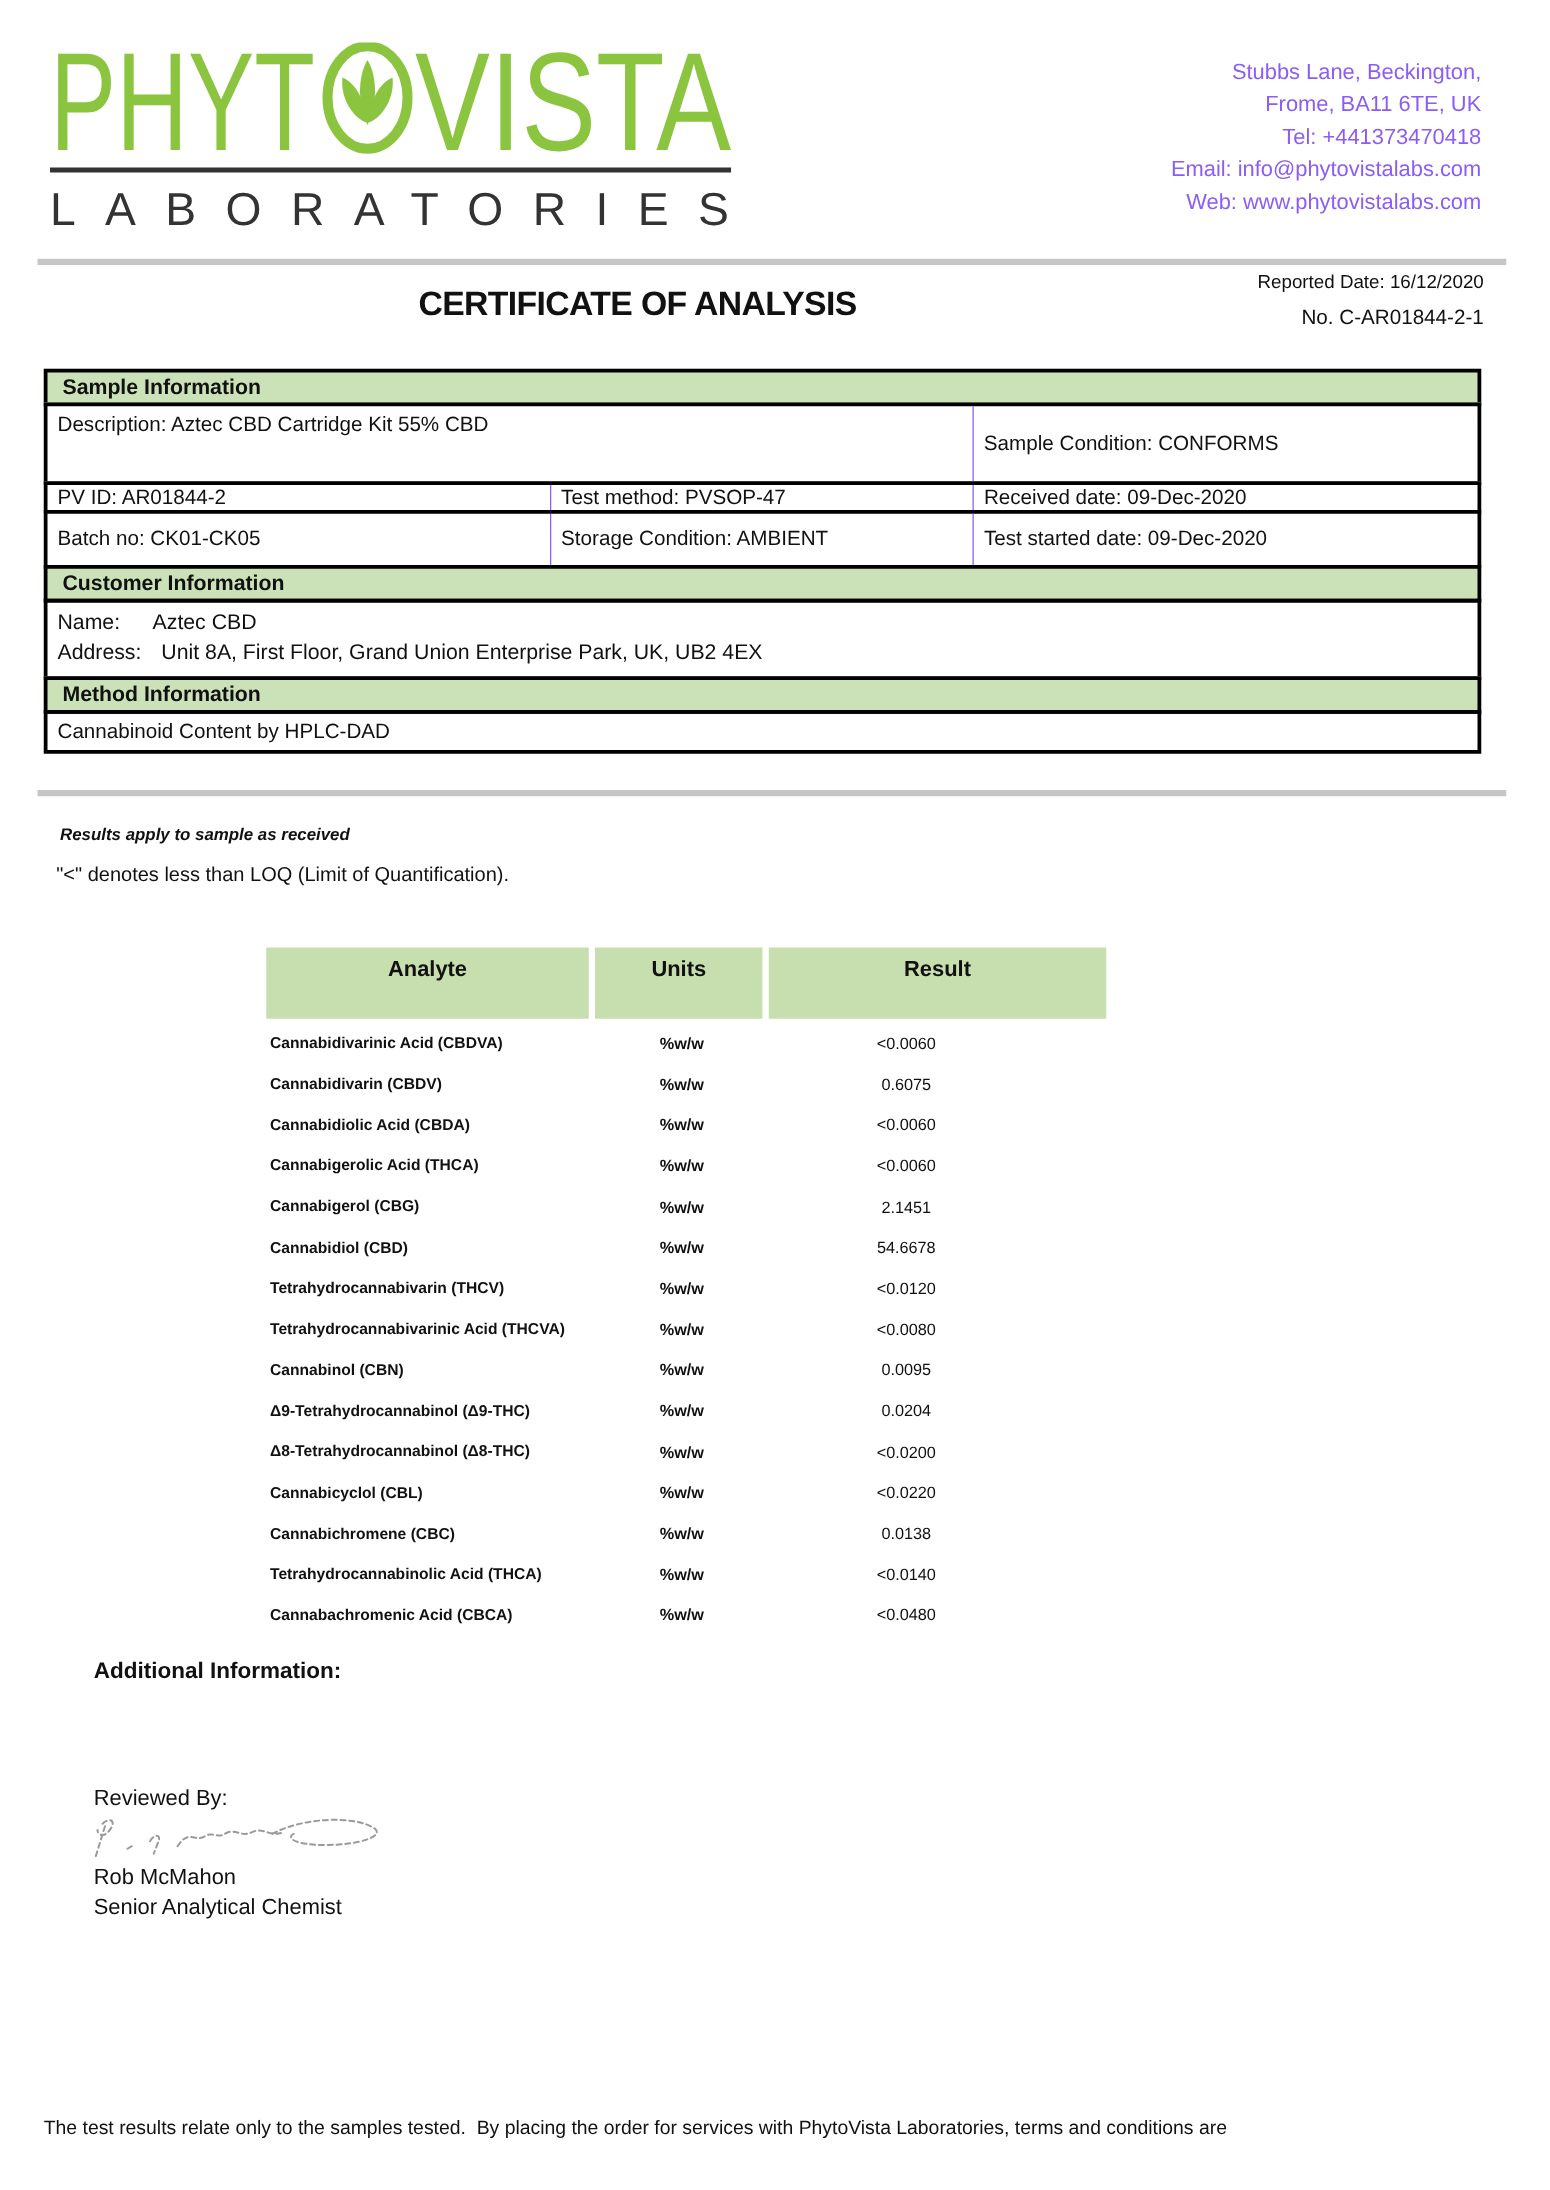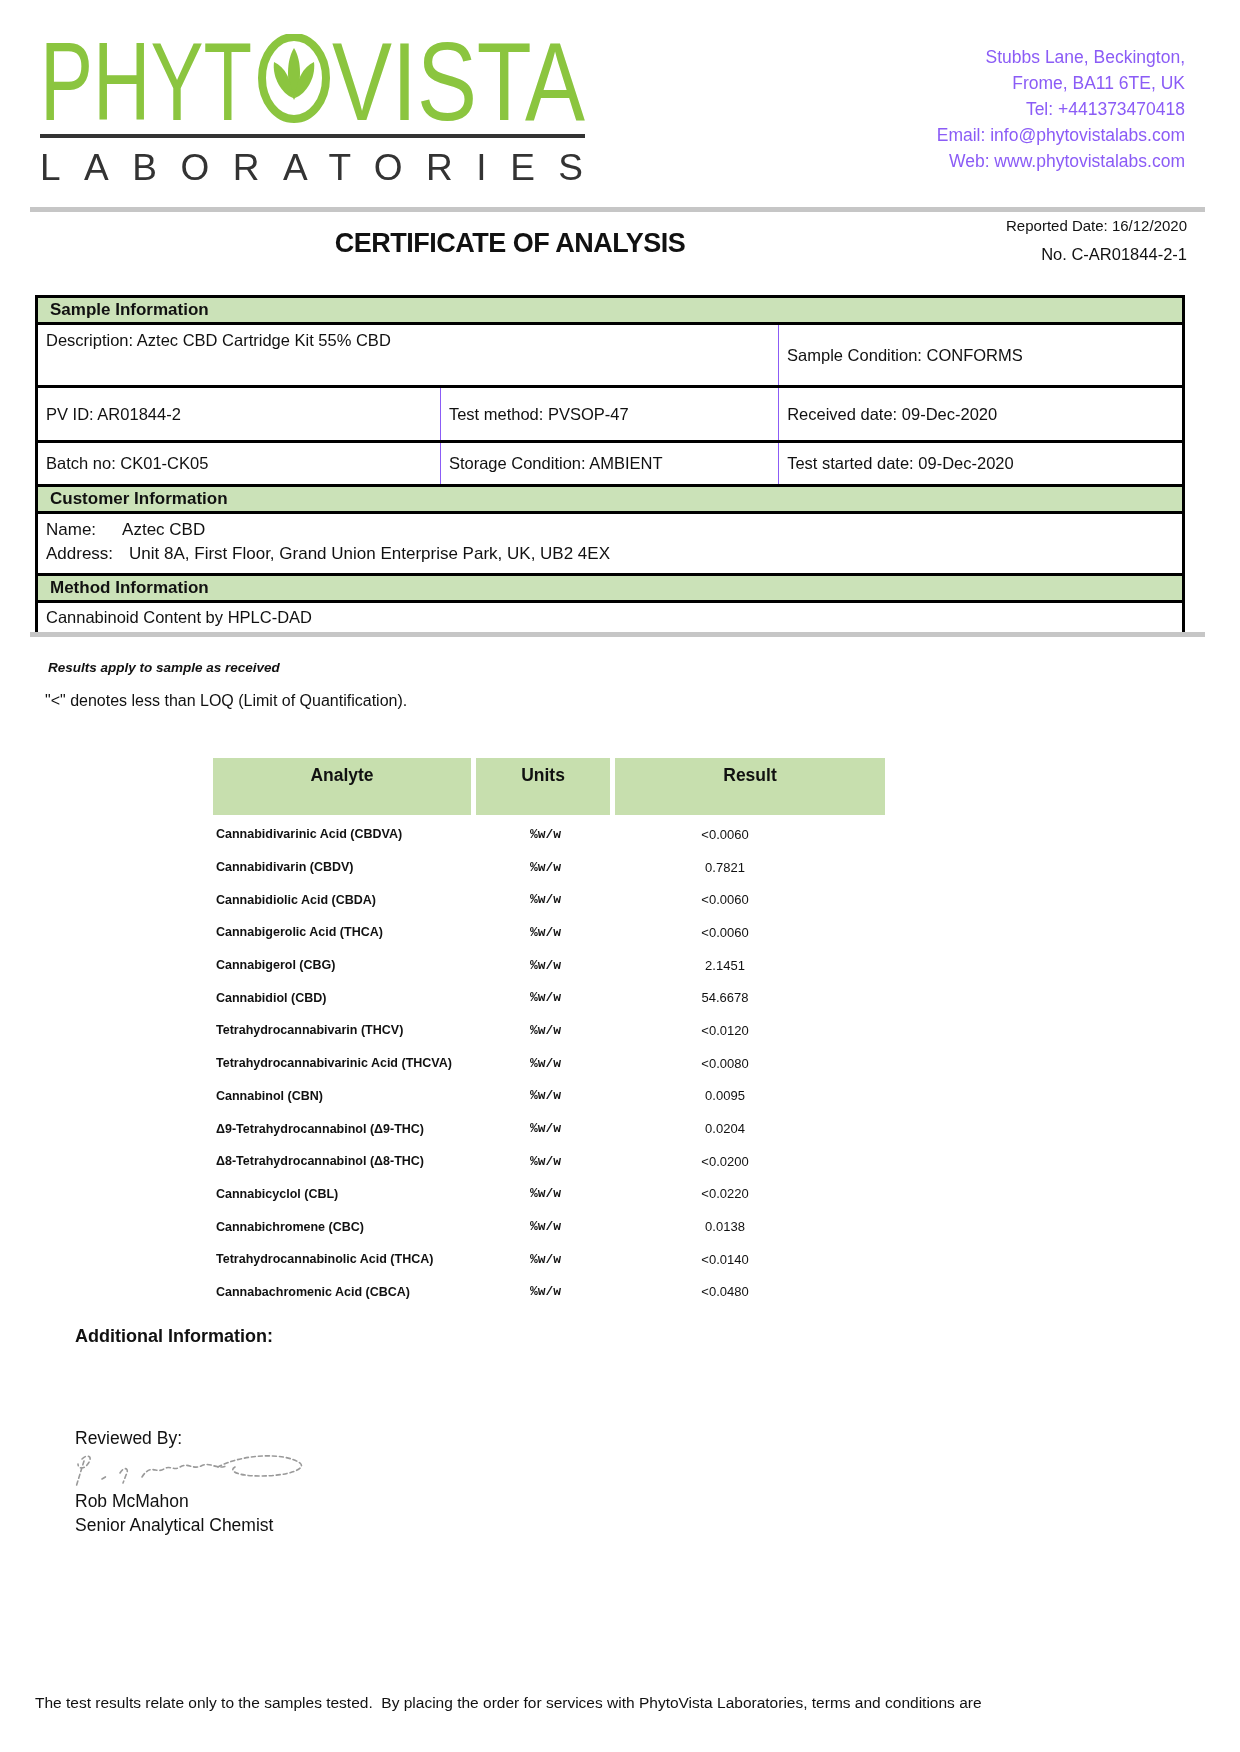--- a/index.html
+++ b/index.html
@@ -38,21 +38,21 @@
     font-weight:bold; font-size:17px;
   }
   .irow { display:flex; border:3px solid #000; background:#fff; }
   .stack > * + * { margin-top:-3px; }
   .icell { border-right:1px solid #8b5cf6; padding:0 8px; font-size:16.5px;
            display:flex; align-items:center; }
   .icell:last-child { border-right:none; }
   .row-desc { height:66px; }
   .row-desc .cell-desc { width:745px; align-items:flex-start; padding-top:6px; }
   .row-desc .cell-cond { width:405px; }
-  .row-3col { height:58px; }
+  .row-3col { height:26px; }
   .row-3col .c1 { width:405px; }
   .row-3col .c2 { width:340px; }
   .row-3col .c3 { width:405px; }
   .row-3col-b { height:47px; }
   .cust-body { display:flex; flex-direction:column; justify-content:space-between;
                border:3px solid #000; height:65px; padding:6px 20px 9px 8px; font-size:17px; }
   .cust-name-val { margin-left:26px; }
   .cust-addr-val { margin-left:16px; }
   .method-body { border:3px solid #000; height:35px; display:flex; align-items:center;
                  padding-left:8px; font-size:16.5px; }
@@ -66,21 +66,21 @@
   .results { position:absolute; left:213px; top:758px; width:672px; }
   .r-head { display:flex; height:57px; }
   .r-head .hc { background:var(--table_head_green); font-weight:bold; font-size:17.5px;
                 text-align:center; padding-top:7px; }
   .hc-analyte { width:258px; margin-right:5px; }
   .hc-units   { width:134px; margin-right:5px; }
   .hc-result  { width:270px; }
   .r-body { margin-top:3px; }
   .r-row { display:flex; height:32.7px; align-items:center; }
   .r-row .ca { width:263px; font-weight:bold; font-size:12.5px; padding-left:3px; }
-  .r-row .cu { width:139px; text-align:center; font-weight:bold; font-size:13px;font-family:Liberation Mono, monospace; }
+  .r-row .cu { width:139px; text-align:center; font-weight:bold; font-size:13px; }
   .r-row .cr { width:270px; text-align:center; font-size:13px; padding-right:50px; }
 
   
   .addl-info { position:absolute; left:75px; top:1326px; font-size:18px; font-weight:bold; }
   .reviewed-by { position:absolute; left:75px; top:1428px; font-size:17.5px; }
   .sig-svg { position:absolute; left:68px; top:1447px; }
   .sig-stroke { fill:none; stroke:#9a9a9a; stroke-width:1.6px;
                 stroke-dasharray:4 3; stroke-linecap:round; }
   .reviewer-name  { position:absolute; left:75px; top:1491px; font-size:17.5px; }
   .reviewer-title { position:absolute; left:75px; top:1515px; font-size:17.5px; }
@@ -172,21 +172,21 @@
   </div>
   <div class="r-body">
     <div class="r-row">
       <div class="ca">Cannabidivarinic Acid (CBDVA)</div>
       <div class="cu">%w/w</div>
       <div class="cr">&lt;0.0060</div>
     </div>
     <div class="r-row">
       <div class="ca">Cannabidivarin (CBDV)</div>
       <div class="cu">%w/w</div>
-      <div class="cr">0.7821</div>
+      <div class="cr">0.6075</div>
     </div>
     <div class="r-row">
       <div class="ca">Cannabidiolic Acid (CBDA)</div>
       <div class="cu">%w/w</div>
       <div class="cr">&lt;0.0060</div>
     </div>
     <div class="r-row">
       <div class="ca">Cannabigerolic Acid (THCA)</div>
       <div class="cu">%w/w</div>
       <div class="cr">&lt;0.0060</div>

